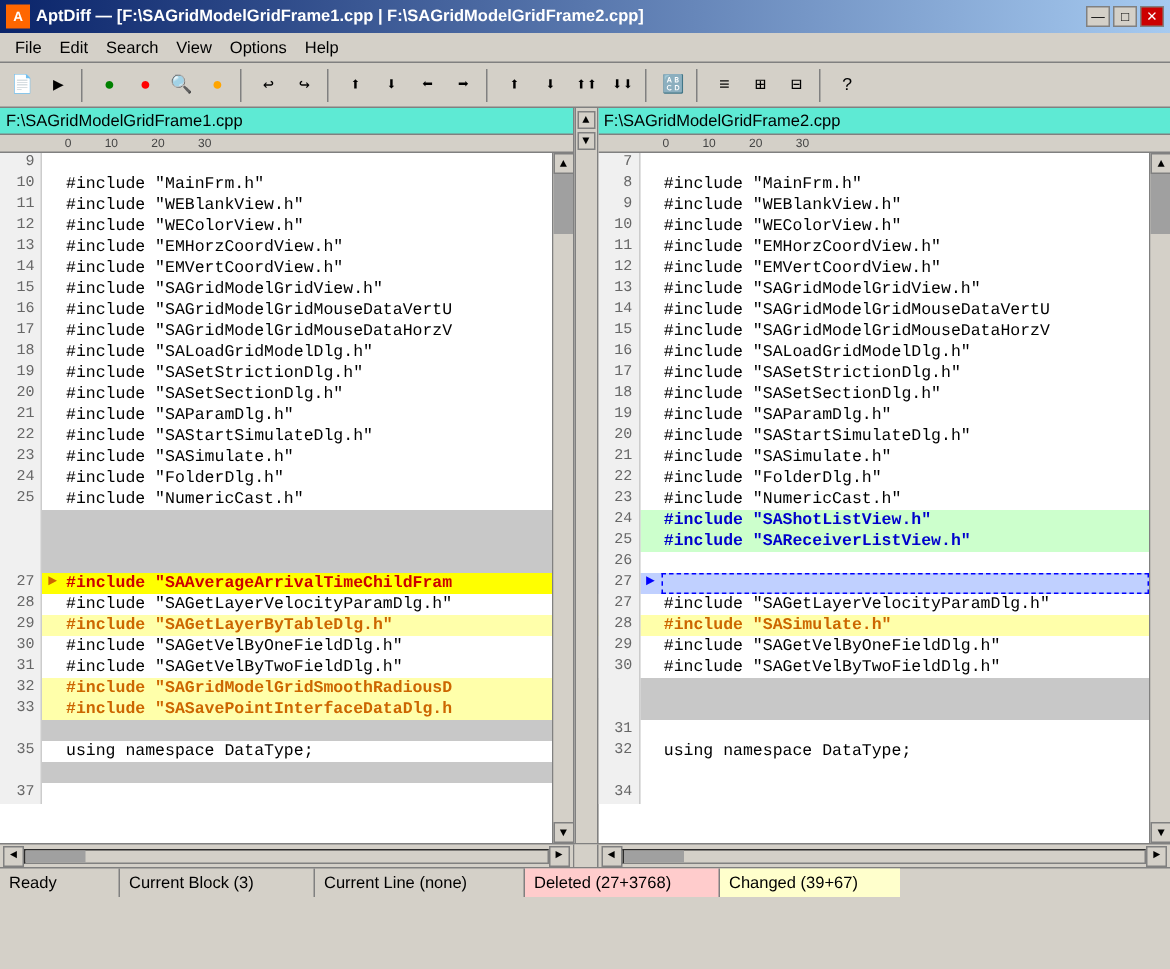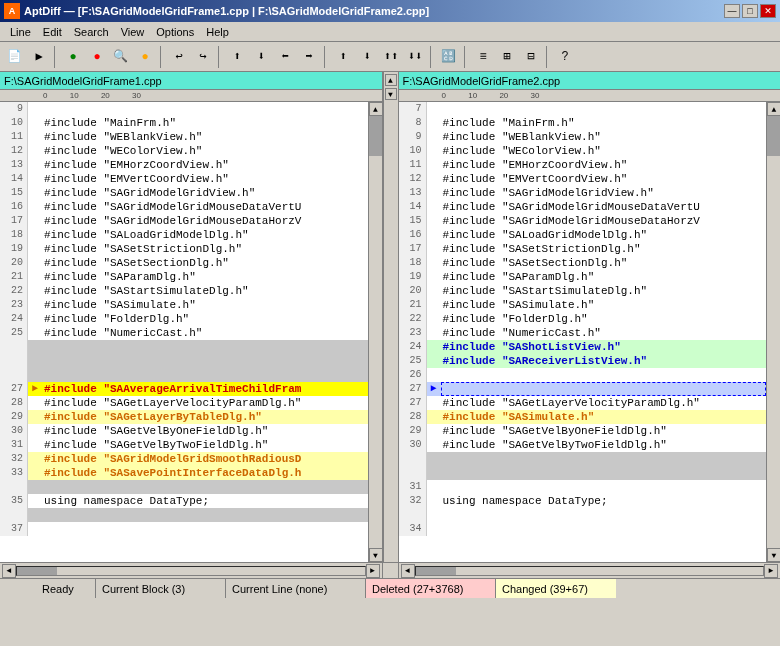--- a/index.html
+++ b/index.html
@@ -275,21 +275,21 @@
     <span class="title-text">AptDiff — [F:\SAGridModelGridFrame1.cpp | F:\SAGridModelGridFrame2.cpp]</span>
   </div>
   <div class="title-buttons">
     <div class="title-btn">—</div>
     <div class="title-btn">□</div>
     <div class="title-btn" style="background:#cc0000;color:white;">✕</div>
   </div>
 </div>
 
 <div class="menu-bar">
-  <span class="menu-item">Line</span>
+  <span class="menu-item">File</span>
   <span class="menu-item">Edit</span>
   <span class="menu-item">Search</span>
   <span class="menu-item">View</span>
   <span class="menu-item">Options</span>
   <span class="menu-item">Help</span>
 </div>
 
 <div class="toolbar">
   <div class="tb-btn">📄</div>
   <div class="tb-btn">▶</div>
@@ -691,21 +691,21 @@
   <div class="hscroll-pane" style="border-right:none;">
     <div class="hscroll-btn">◄</div>
     <div class="hscroll-track">
       <div class="hscroll-thumb"></div>
     </div>
     <div class="hscroll-btn">►</div>
   </div>
 </div>
 
 <div class="status-bar">
-  <div class="status-pane" style="width:60px;margin-left:36px;">
+  <div class="status-pane" style="width:80px;">
     <span>Ready</span>
   </div>
   <div class="status-pane" style="width:130px;">
     <span>Current Block (3)</span>
   </div>
   <div class="status-pane" style="width:140px;">
     <span>Current Line (none)</span>
   </div>
   <div class="status-pane" style="width:130px;background:#ffcccc;">
     <span>Deleted (27+3768)</span>

